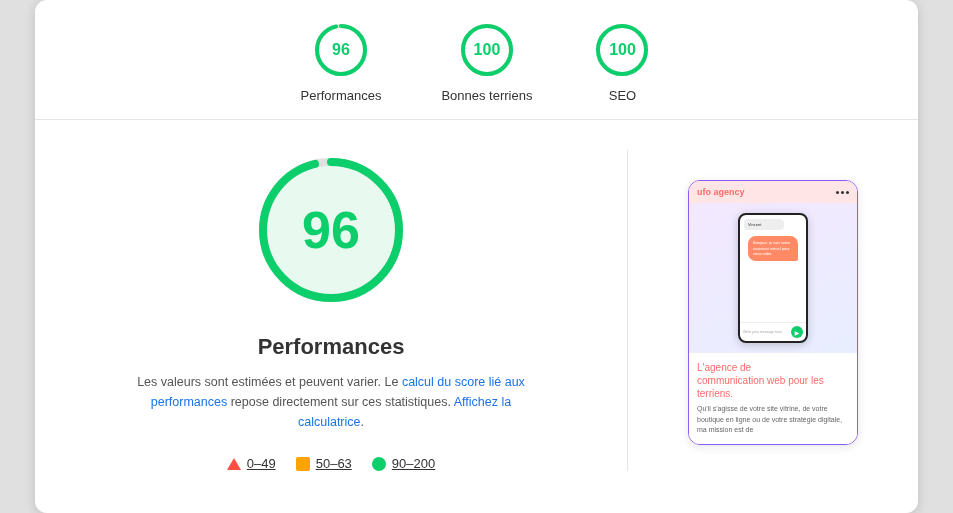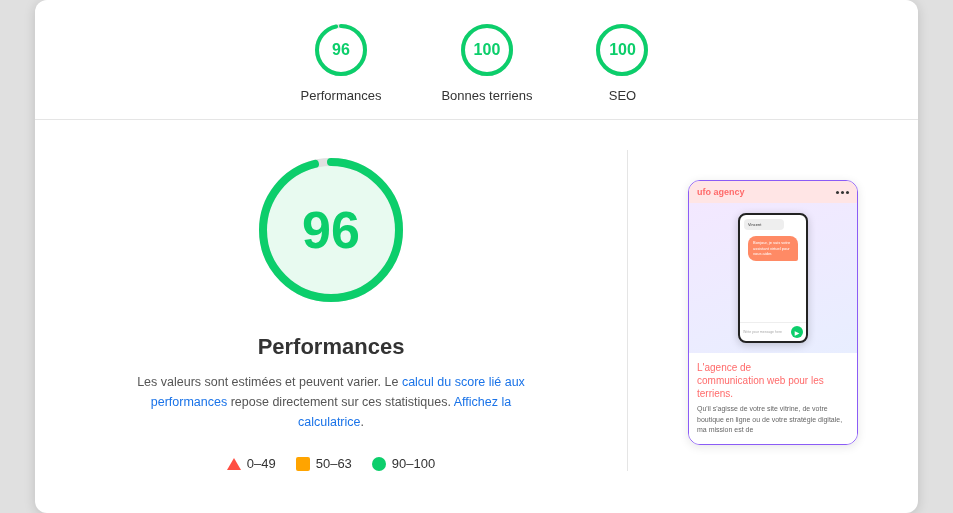--- a/index.html
+++ b/index.html
@@ -107,20 +107,21 @@
       color: #1a73e8;
       text-decoration: none;
     }
     .legend {
       display: flex;
       gap: 20px;
       align-items: center;
       font-size: 13px;
       color: #333;
       margin-top: 8px;
+      text-decoration: underline;
     }
     .legend-item {
       display: flex;
       align-items: center;
       gap: 6px;
     }
     .legend-dot {
       width: 14px;
       height: 14px;
       border-radius: 50%;
@@ -321,21 +322,21 @@
         <div class="legend-item">
           <div class="legend-triangle"></div>
           <span>0–49</span>
         </div>
         <div class="legend-item">
           <div class="legend-square"></div>
           <span>50–63</span>
         </div>
         <div class="legend-item">
           <div class="legend-dot" style="background:#0cce6b;"></div>
-          <span>90–100</span>
+          <span>90–200</span>
         </div>
       </div>
 
     </div>
 
     <div class="divider"></div>
 
     <div class="right-panel">
       <div class="preview-frame">
 

